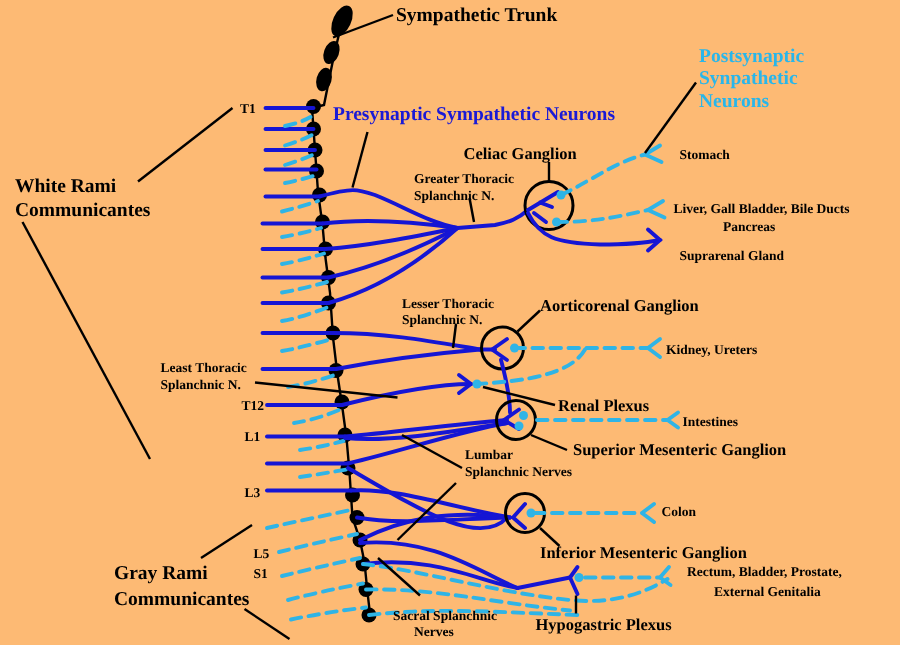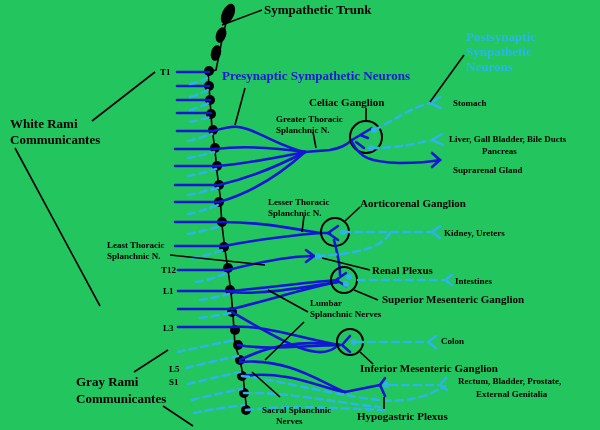--- a/index.html
+++ b/index.html
@@ -1,16 +1,16 @@
 <!DOCTYPE html>
 <html><head>
 <meta charset="utf-8">
 <style>
   html, body { margin: 0; padding: 0; background: #ffffff; }
-  #stage { position: relative; width: 600px; height: 430px; overflow: hidden; background: #22c55e; }
+  #stage { position: relative; width: 600px; height: 430px; overflow: hidden; background: #fdba74; }
   svg { position: absolute; left: 0; top: 0; }
   .lbl { font-family: "Liberation Serif", serif; font-weight: bold; fill: #000; }
   .lbl-sm { font-size: 9px; }
   .lbl-md { font-size: 11px; }
   .lbl-lg { font-size: 13px; }
   .lbl-title { font-size: 13px; }
   .blue-lbl { fill: #1a1ad6; font-size: 13px; }
   .cyan-lbl { fill: #29b6ea; font-size: 13px; }
   .pre { stroke: #1515d4; stroke-width: 2.6; fill: none; stroke-linecap: round; }
   .post { stroke: #2fb4e6; stroke-width: 2.6; fill: none; stroke-dasharray: 7 5; stroke-linecap: round; }

